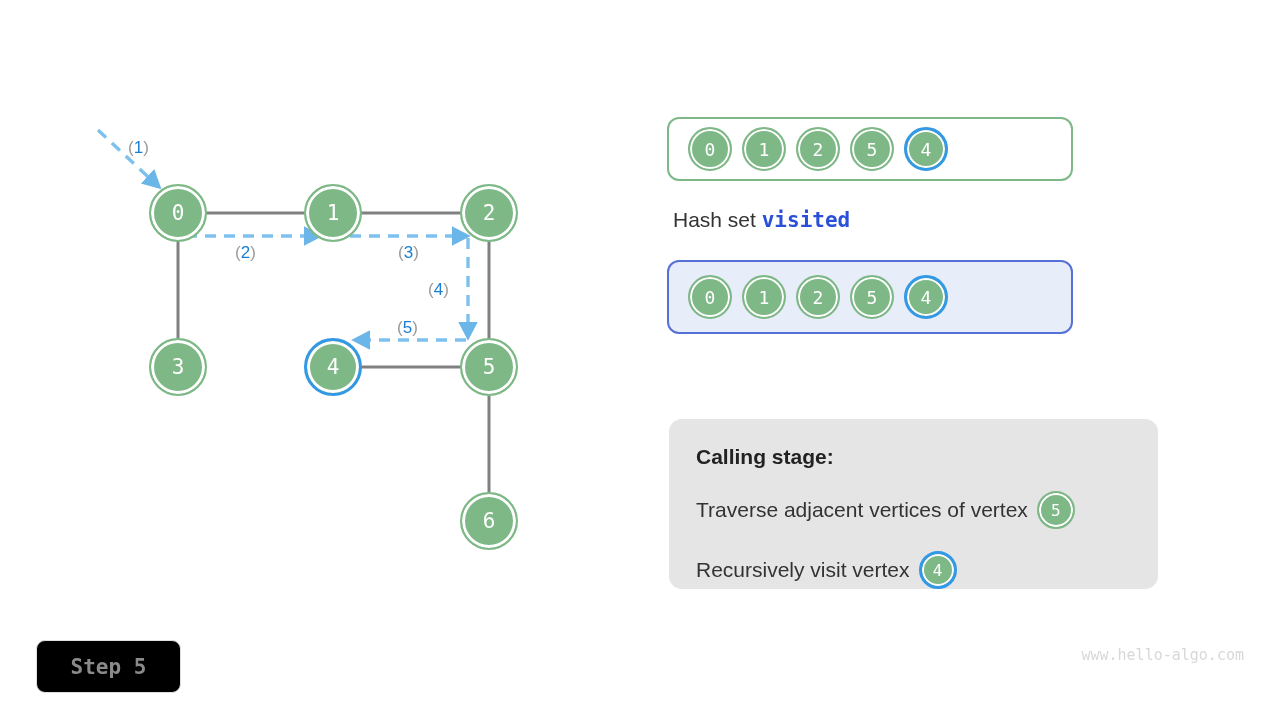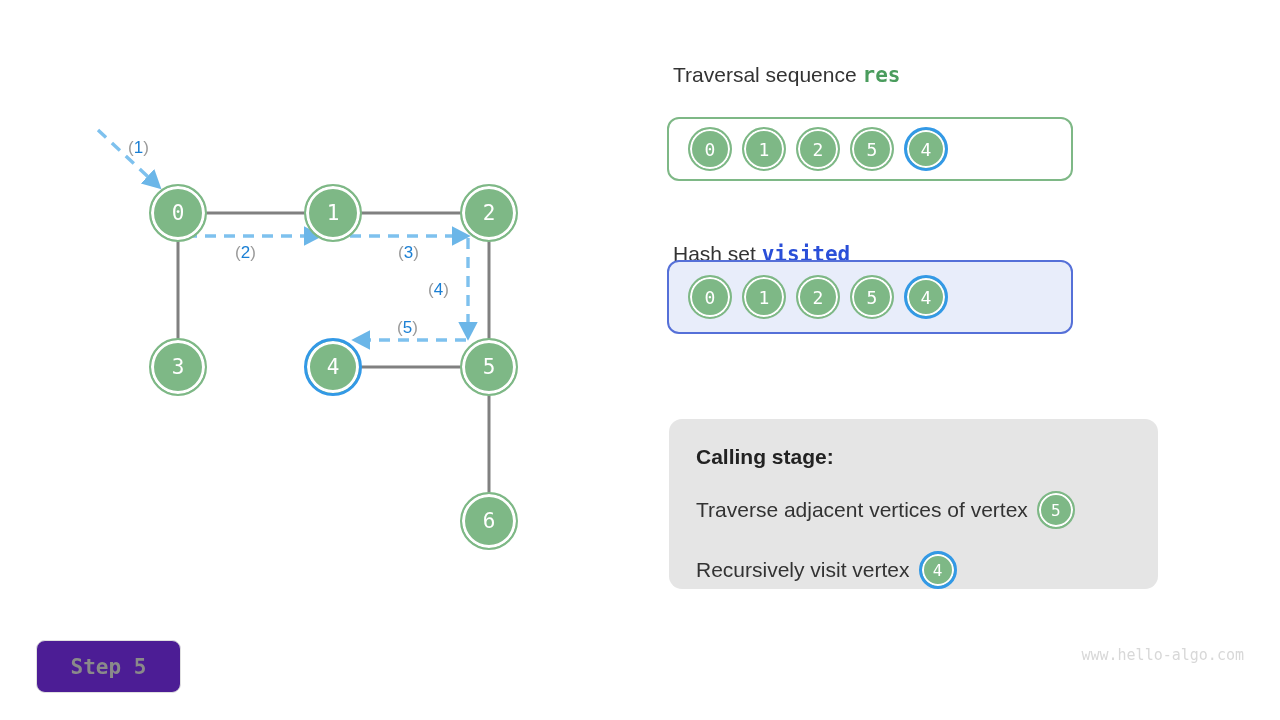--- a/index.html
+++ b/index.html
@@ -43,21 +43,21 @@
 
   
   #calling-panel{position:absolute;left:669px;top:419px;width:489px;height:170px;
                  background:#e5e5e5;border-radius:13px;box-sizing:border-box;padding:26px 0 0 27px;}
   #calling-title{font-size:21px;font-weight:bold;color:#222222;}
   .calling-row{display:flex;align-items:center;gap:9px;margin-top:22px;font-size:21px;color:#333333;}
   .calling-row .chip{width:38px;height:38px;font-size:16px;}
 
   
   #step-badge{position:absolute;left:36px;top:640px;width:145px;height:53px;
-              background:#4c1d95;border:1px solid #e0e0e0;border-radius:9px;
+              background:#000000;border:1px solid #e0e0e0;border-radius:9px;
               display:flex;align-items:center;justify-content:center;
               font-family:"DejaVu Sans Mono","Liberation Mono",monospace;font-weight:bold;
               font-size:21px;color:#8a8a8a;box-sizing:border-box;}
   #watermark{position:absolute;right:36px;top:646px;
              font-family:"DejaVu Sans Mono","Liberation Mono",monospace;
              font-size:15px;color:#d8d8d8;margin-left:33px;}
 </style>
 </head>
 <body>
 
@@ -97,33 +97,29 @@
       <div class="node" style="left: 460px; top: 492px;">6</div>
     </div>
   <div id="graph-labels">
       <div class="steplabel" style="left: 128px; top: 138px;">(<b>1</b>)</div>
       <div class="steplabel" style="left: 235px; top: 243px;">(<b>2</b>)</div>
       <div class="steplabel" style="left: 398px; top: 243px;">(<b>3</b>)</div>
       <div class="steplabel" style="left: 428px; top: 280px;">(<b>4</b>)</div>
       <div class="steplabel" style="left: 397px; top: 318px;">(<b>5</b>)</div>
     </div>
 
-  <div class="caption" style="left:673px;top:63px;">
-    <span>Traversal sequence</span>
-    <span class="mono mono-green">res</span>
-  </div>
   <div class="listbox" id="res-box" style="left:667px;top:117px;width:406px;height:64px;">
       <div class="chip">0</div>
       <div class="chip">1</div>
       <div class="chip">2</div>
       <div class="chip">5</div>
       <div class="chip hl">4</div>
     </div>
 
-  <div class="caption" style="left:673px;top:208px;margin-top:34px;">
+  <div class="caption" style="left:673px;top:208px;">
     <span>Hash set</span>
     <span class="mono mono-blue">visited</span>
   </div>
   <div class="listbox" id="visited-box" style="left:667px;top:260px;width:406px;height:74px;">
       <div class="chip">0</div>
       <div class="chip">1</div>
       <div class="chip">2</div>
       <div class="chip">5</div>
       <div class="chip hl">4</div>
     </div>

